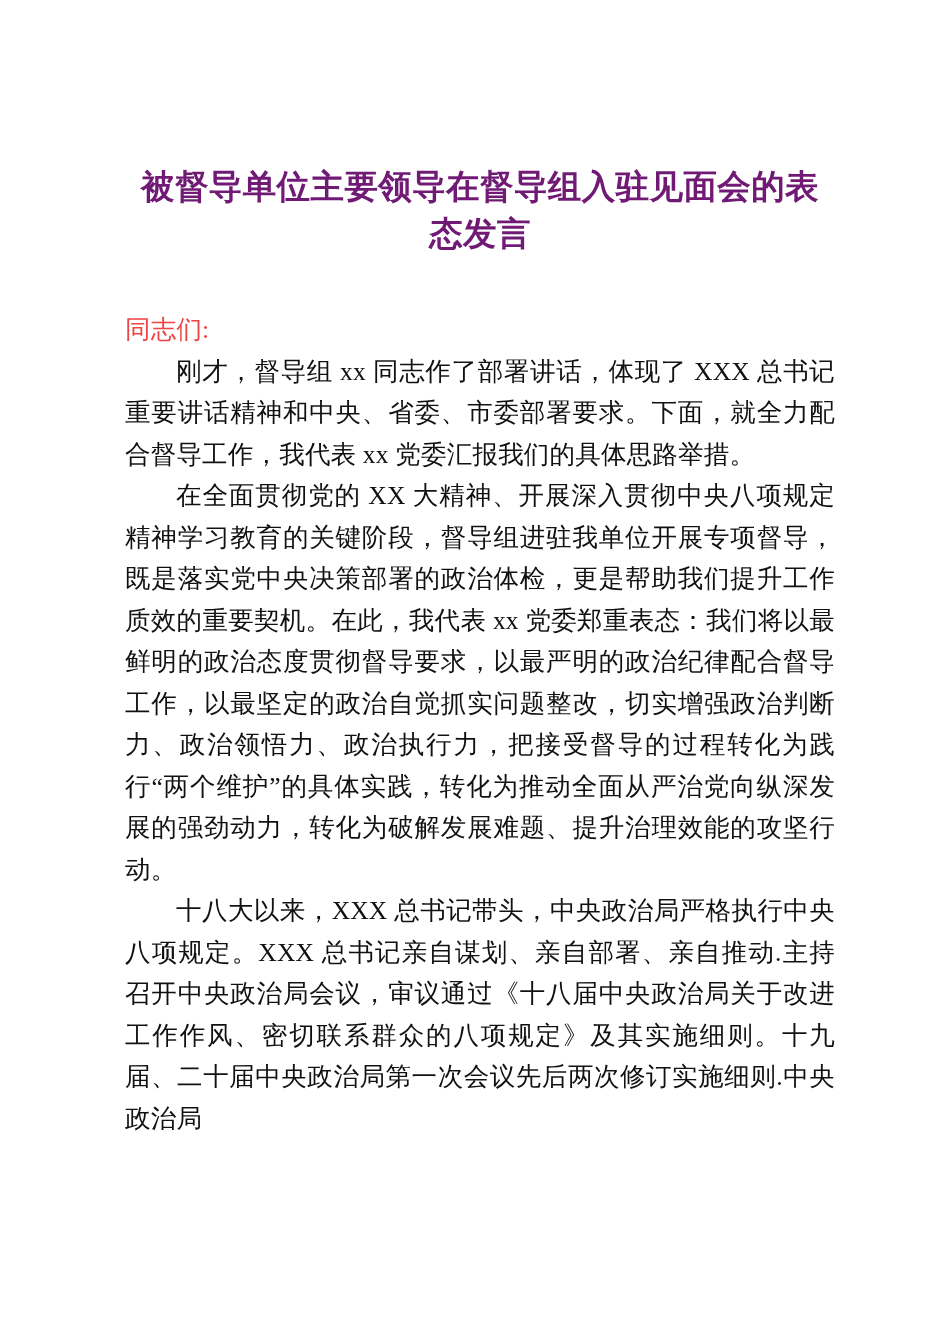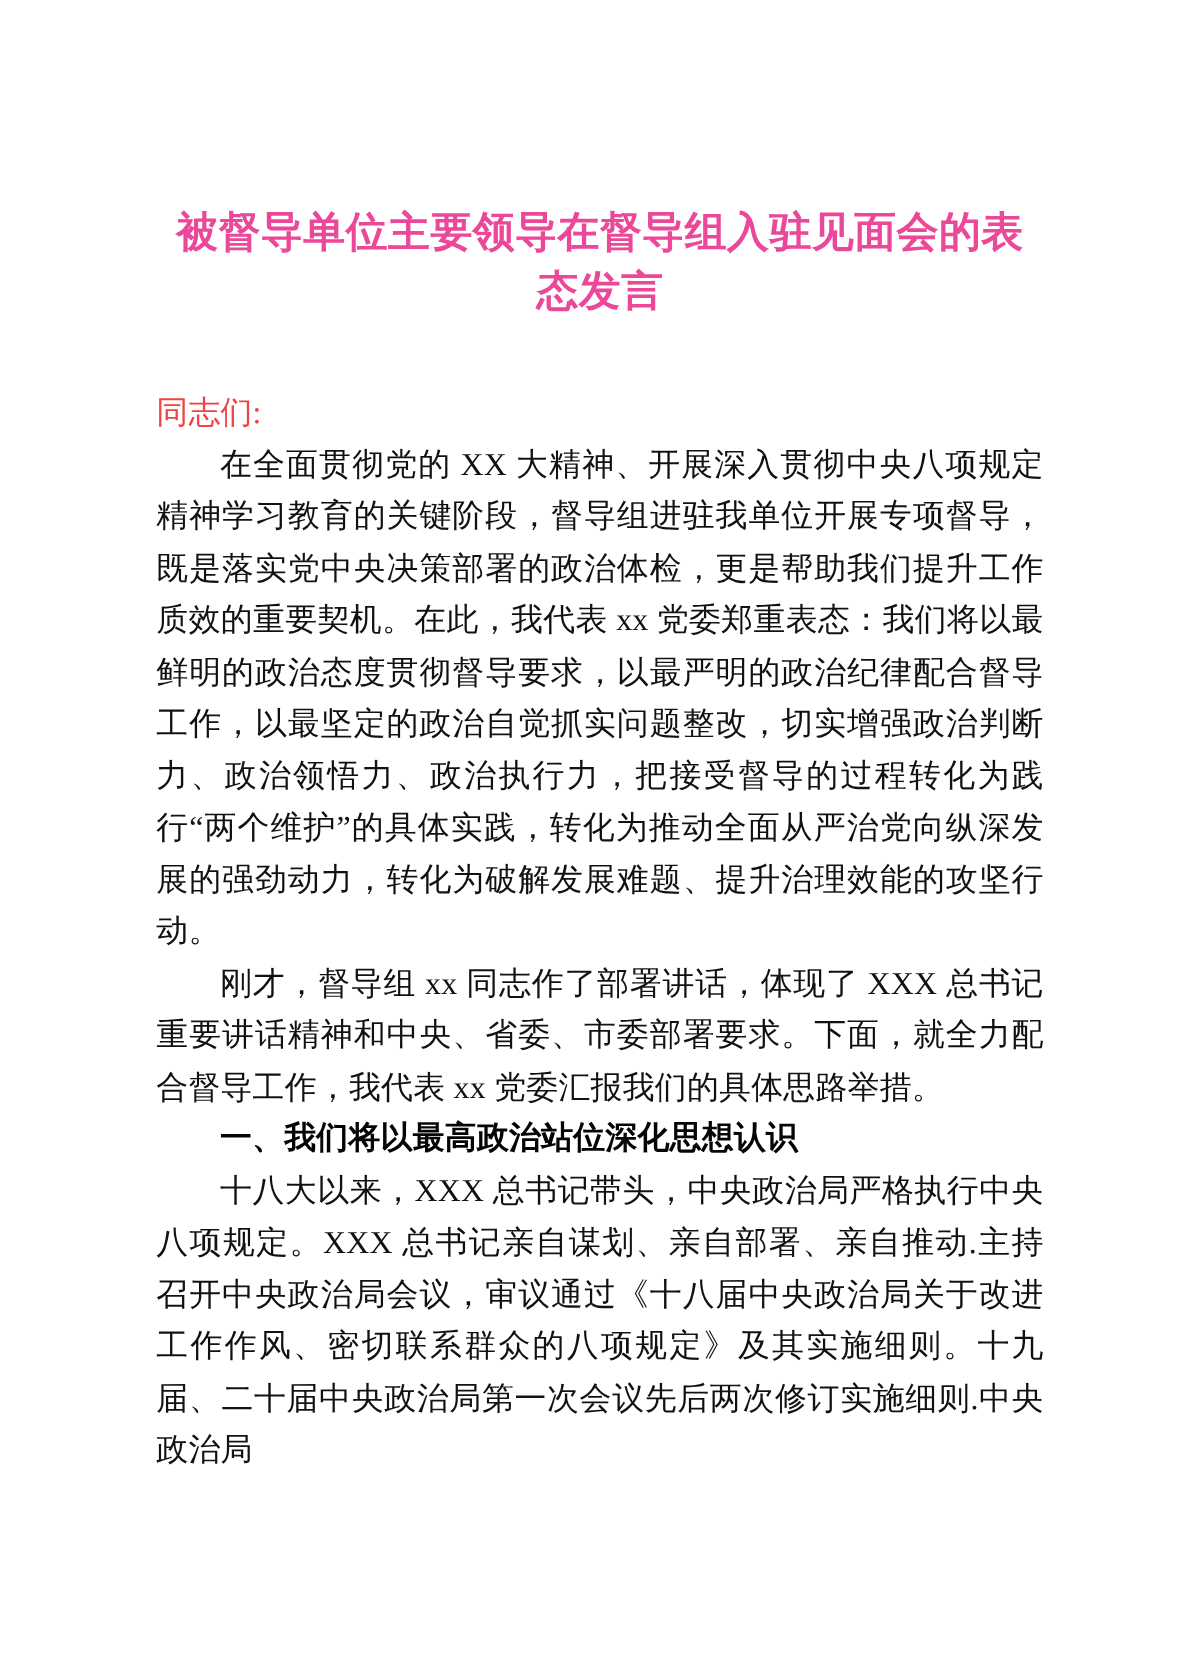--- a/index.html
+++ b/index.html
@@ -37,21 +37,21 @@
   .doc-title {
     margin: 0;
     padding: 0;
     padding-top: 163px;
     font-family: "Liberation Serif", "DejaVu Serif", serif;
     font-weight: 700;
     font-size: 33.5px;
     line-height: 47px;
     text-align: center;
     letter-spacing: 0.4px;
-    color: #ec4899;
+    color: #701a75;
     word-break: break-all;
   }
 
   
   .salutation {
     margin: 0;
     padding: 0;
     padding-top: 52px;
     font-family: "Liberation Serif", "DejaVu Serif", serif;
     font-size: 25.5px;
@@ -101,23 +101,22 @@
 
 <div class="page">
   <div class="page-body">
 
     <h1 class="doc-title">被督导单位主要领导在督导组入驻见面会的表态发言</h1>
 
     <div class="content-block">
 
       <p class="salutation">同志们:</p>
 
+      <p class="para">刚才，督导组 xx 同志作了部署讲话，体现了 XXX 总书记重要讲话精神和中央、省委、市委部署要求。下面，就全力配合督导工作，我代表 xx 党委汇报我们的具体思路举措。</p>
+
       <p class="para">在全面贯彻党的 XX 大精神、开展深入贯彻中央八项规定精神学习教育的关键阶段，督导组进驻我单位开展专项督导，既是落实党中央决策部署的政治体检，更是帮助我们提升工作质效的重要契机。在此，我代表 xx 党委郑重表态：我们将以最鲜明的政治态度贯彻督导要求，以最严明的政治纪律配合督导工作，以最坚定的政治自觉抓实问题整改，切实增强政治判断力、政治领悟力、政治执行力，把接受督导的过程转化为践行“两个维护”的具体实践，转化为推动全面从严治党向纵深发展的强劲动力，转化为破解发展难题、提升治理效能的攻坚行动。</p>
 
-      <p class="para">刚才，督导组 xx 同志作了部署讲话，体现了 XXX 总书记重要讲话精神和中央、省委、市委部署要求。下面，就全力配合督导工作，我代表 xx 党委汇报我们的具体思路举措。</p>
-
-      <p class="section-heading">一、我们将以最高政治站位深化思想认识</p>
 
       <p class="para">十八大以来，XXX 总书记带头，中央政治局严格执行中央八项规定。XXX 总书记亲自谋划、亲自部署、亲自推动.主持召开中央政治局会议，审议通过《十八届中央政治局关于改进工作作风、密切联系群众的八项规定》及其实施细则。十九届、二十届中央政治局第一次会议先后两次修订实施细则.中央政治局</p>
 
     </div>
   </div>
 </div>
 
 </body></html>

